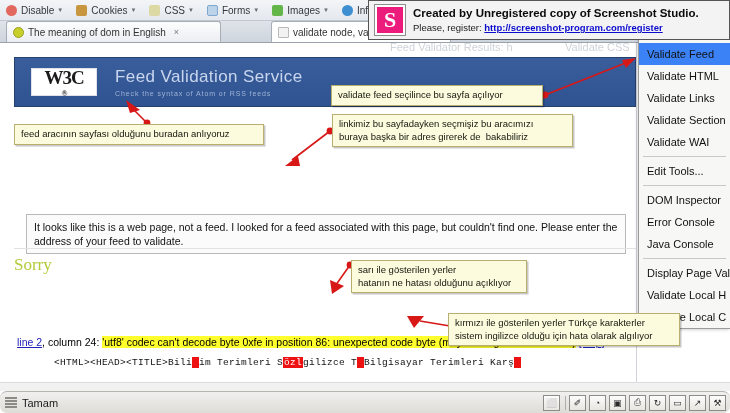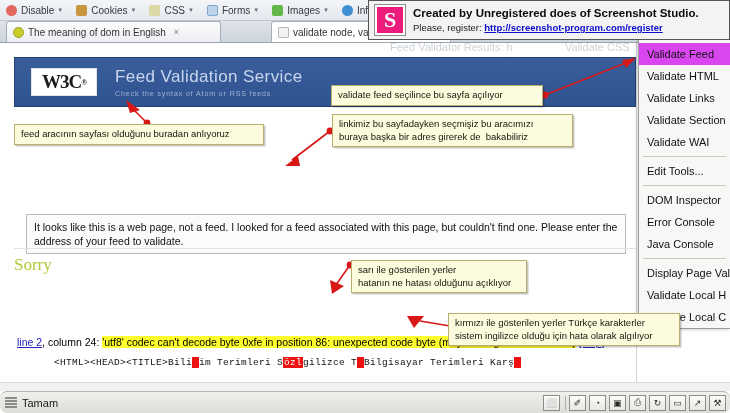--- a/index.html
+++ b/index.html
@@ -57,20 +57,21 @@
     height:50px; background:linear-gradient(#3a5e9c,#2f5391);
     border:1px solid #24406f;
     display:flex; align-items:center; padding-left:16px;
     position:relative;
   }
   .w3clogo {
     width:66px; height:28px; background:#fff; border:1px solid #dfe3e9;
     display:flex; align-items:center; justify-content:center;
     font-weight:bold; font-size:19px; letter-spacing:-1px; color:#1b1b1b;
     font-family:"Liberation Serif", serif;
+    flex-direction:column;
   }
   .w3clogo sup { font-size:8px; vertical-align:super; }
   .w3ctitles { margin-left:18px; }
   .w3ctitle { color:#c9d6ee; font-size:17px; letter-spacing:0.4px; }
   .w3csub { color:#9fb3d6; font-size:7px; letter-spacing:0.9px; margin-top:3px; }
 
   
   .formarea {
     position:absolute; left:16px; top:118px; width:600px; height:42px;
     display:flex; align-items:center;
@@ -114,21 +115,21 @@
   }
 
   
   #ctxmenu {
     position:absolute; right:0; top:39px; width:92px; height:290px;
     background:#f7f7f5; border:1px solid #9b9b9b; border-right:none;
     font-size:11px; color:#111; padding:3px 0;
     box-shadow:-1px 1px 3px rgba(0,0,0,0.18);
   }
   #ctxmenu .mi { height:22px; line-height:22px; padding-left:8px; white-space:nowrap; overflow:hidden; }
-  #ctxmenu .mi.hi { background:#d946ef; }
+  #ctxmenu .mi.hi { background:#3b82f6; }
   #ctxmenu .msep { height:1px; background:#c9c9c5; margin:3px 4px; }
   .ghost {
     position:absolute; color:#cfd3d8; font-size:11px; white-space:nowrap;
   }
 
   
   .note {
     position:absolute; background:#fcfbdd; border:1px solid #b8ae6e;
     box-shadow:1.5px 1.5px 0 rgba(0,0,0,0.22);
     font-size:9.5px; line-height:12.5px; color:#16160e;
@@ -316,21 +317,21 @@
 <div class="note" style="left:332px;top:114px;width:241px;">linkimiz bu sayfadayken seçmişiz bu aracımızı
 buraya başka bir adres girerek de  bakabiliriz</div>
 <div class="note" style="left:351px;top:260px;width:176px;">sarı ile gösterilen yerler
 hatanın ne hatası olduğunu açıklıyor</div>
 <div class="note" style="left:448px;top:313px;width:232px;">kırmızı ile gösterilen yerler Türkçe karakterler
 sistem ingilizce olduğu için hata olarak algılıyor</div>
 
 <div id="watermark">
   <div id="wmicon">S</div>
   <div id="wmtext">
-    <div id="wmline1">Created by Unregistered does of Screenshot Studio.</div>
+    <div id="wmline1">Created by Unregistered copy of Screenshot Studio.</div>
     <div id="wmline2">
       <span>Please, register:</span>
       <a href="#">http://screenshot-program.com/register</a>
     </div>
   </div>
 </div>
 
 <div id="statusbar">
   <div class="grip">
       <i></i>

